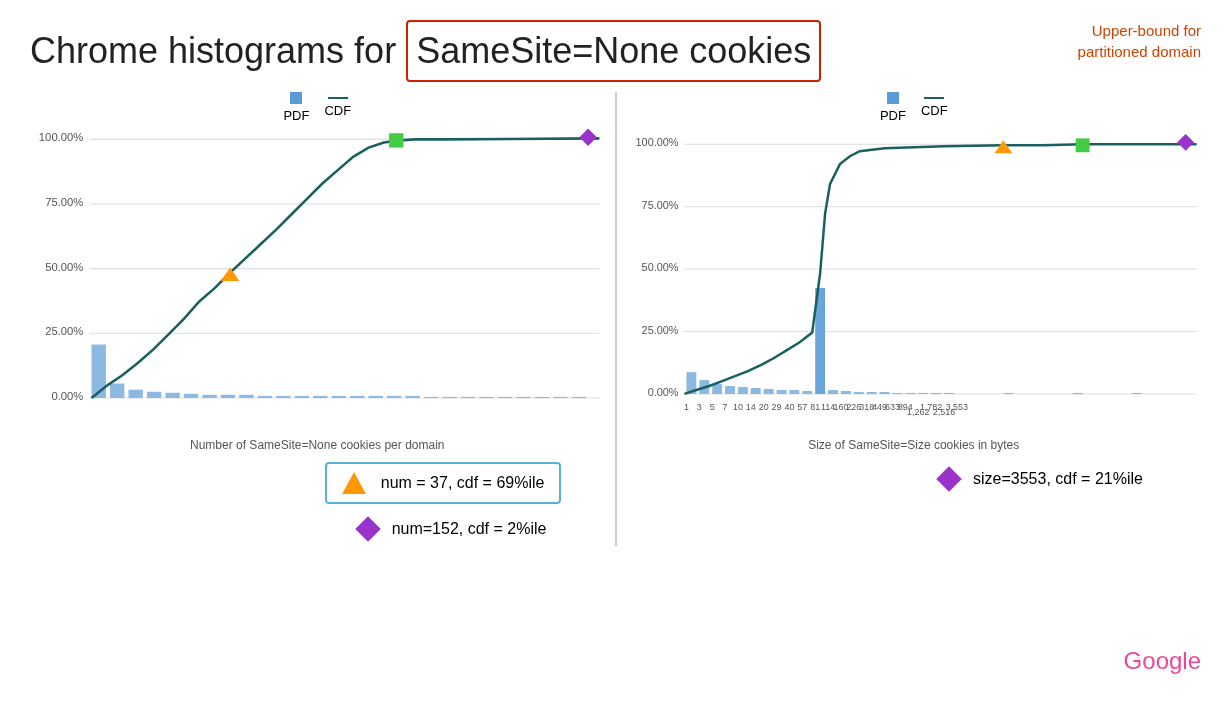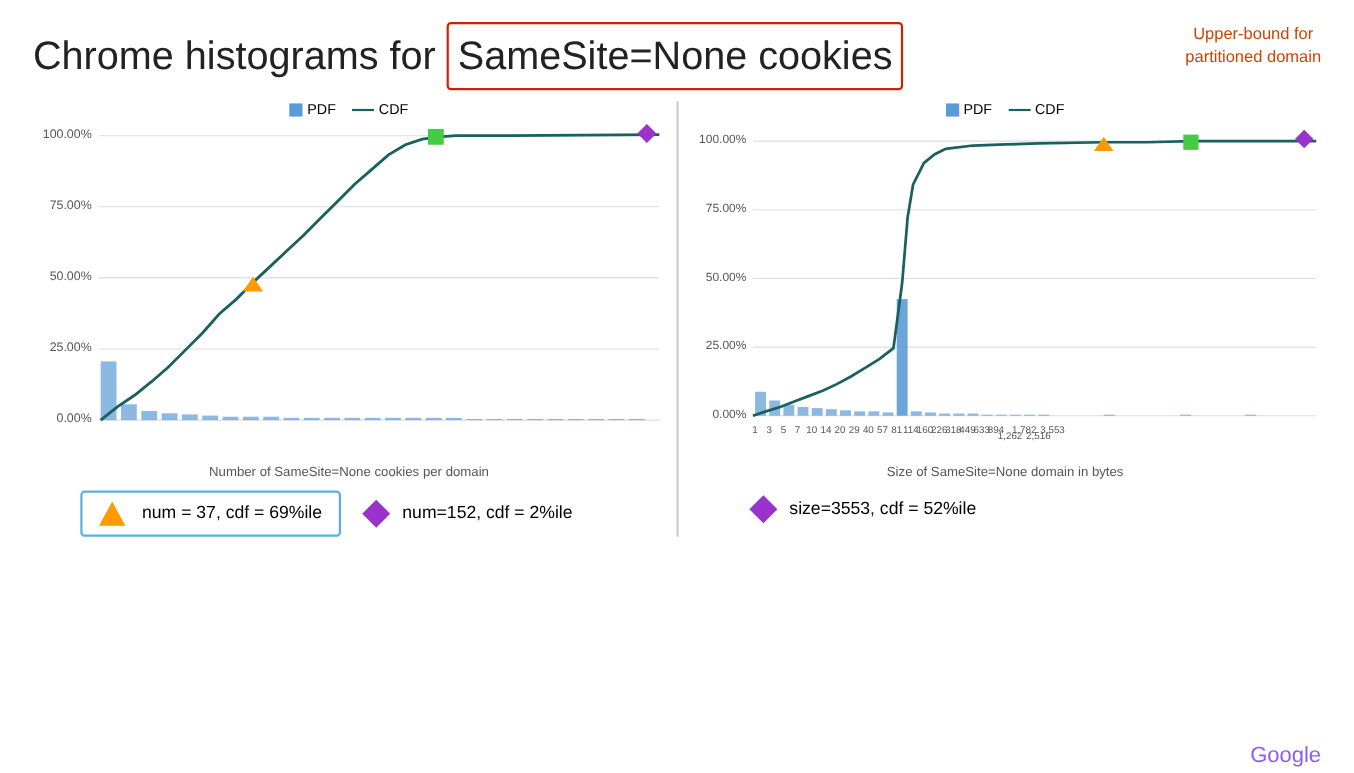--- a/index.html
+++ b/index.html
@@ -33,21 +33,21 @@
       color: #222;
     }
     .upper-bound-note {
       position: absolute;
       top: 20px;
       right: 30px;
       font-family: 'Comic Sans MS', cursive, sans-serif;
       color: #cc4400;
       font-size: 15px;
       line-height: 1.4;
-      text-align: center;
+      text-align: right;
     }
     .charts-row {
       display: flex;
       gap: 0px;
       margin-top: 10px;
     }
     .chart-section {
       flex: 1;
       display: flex;
       flex-direction: column;
@@ -68,42 +68,44 @@
       display: flex;
       gap: 15px;
       align-items: center;
       margin-bottom: 5px;
       font-size: 13px;
     }
     .legend-item {
       display: flex;
       align-items: center;
       gap: 4px;
+      flex-direction: column;
     }
     .legend-square {
       width: 12px;
       height: 12px;
     }
     .legend-line {
       width: 20px;
       height: 2px;
       background: #1a6060;
     }
     .chart-subtitle {
       font-size: 12px;
       color: #555;
       margin-bottom: 5px;
       text-align: left;
     }
     .data-boxes {
       display: flex;
-      flex-direction: row;
+      flex-direction: column;
       gap: 8px;
       width: 85%;
       margin-top: 5px;
+      align-items: flex-end;
     }
     .data-row {
       display: flex;
       align-items: center;
       gap: 15px;
       font-size: 16px;
       padding: 8px 15px;
     }
     .data-row.highlighted {
       border: 2px solid #5aafdc;
@@ -122,24 +124,24 @@
       background: #44cc44;
     }
     .icon-diamond-purple {
       width: 18px;
       height: 18px;
       background: #9933cc;
       transform: rotate(45deg);
     }
     .google-logo {
       position: absolute;
-      bottom: 4px;
+      bottom: 28px;
       right: 30px;
-      font-size: 20px;
-      color: #8b5cf6;
+      font-size: 24px;
+      color: #ec4899;
       font-family: Arial, sans-serif;
     }
     svg.chart-svg {
       width: 100%;
       height: 100%;
     }
   </style>
 </head>
 <body>
 <div class="page">
@@ -316,25 +318,25 @@
           <text x="255" y="278" font-size="9" fill="#555" text-anchor="middle">449</text>
           <text x="268" y="278" font-size="9" fill="#555" text-anchor="middle">633</text>
           <text x="281" y="278" font-size="9" fill="#555" text-anchor="middle">894</text>
           <text x="294" y="283" font-size="9" fill="#555" text-anchor="middle">1,262</text>
           <text x="307" y="278" font-size="9" fill="#555" text-anchor="middle">1,782</text>
           <text x="320" y="283" font-size="9" fill="#555" text-anchor="middle">2,516</text>
           <text x="333" y="278" font-size="9" fill="#555" text-anchor="middle">3,553</text>
         </svg>
       </div>
 
-      <div class="chart-subtitle">Size of SameSite=None domain in bytes</div>
+      <div class="chart-subtitle">Size of SameSite=Size cookies in bytes</div>
 
       <div class="data-boxes">
         <div class="data-row">
           <div class="icon-diamond-purple"></div>
-          <span>size=3553, cdf = 52%ile</span>
+          <span>size=3553, cdf = 21%ile</span>
         </div>
       </div>
     </div>
   </div>
 
   <div class="google-logo">Google</div>
 </div>
 
 </body></html>

